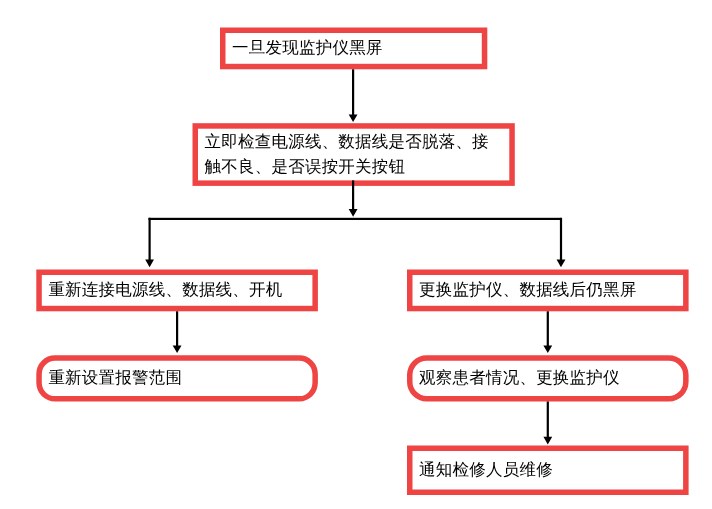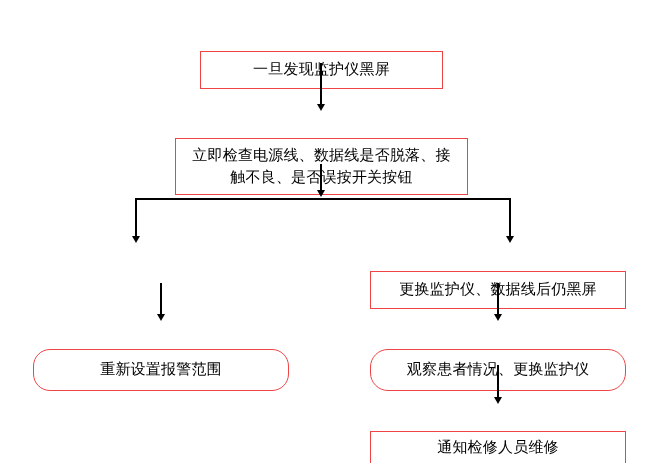--- a/index.html
+++ b/index.html
@@ -14,47 +14,46 @@
   #canvas {
     position: relative;
     width: 647px;
     height: 463px;
     background: #ffffff;
     overflow: hidden;
   }
   .node {
     position: absolute;
     box-sizing: border-box;
-    border: 1px solid #ef4444;
+    border: 5px solid #ef4444;
     background: #ffffff;
     display: flex;
     align-items: center;
     justify-content: center;
-    text-align: center;
+    text-align: left;
     color: #000000;
     font-size: 15px;
     line-height: 1.45;
     letter-spacing: 0.2px;
     padding: 0 6px;
-    margin-top: 26px;
   }
   .node .label {
     display: block;
     width: 100%;
     white-space: pre-line;
   }
 
   
   #node-start      { left: 200px; top: 25px;  width: 243px; height: 38px; }
   #node-check      { left: 175px; top: 112px; width: 293px; height: 57px; }
   #node-reconnect  { left: 33px;  top: 245px; width: 256px; height: 38px; }
   #node-stillblack { left: 370px; top: 245px; width: 256px; height: 38px; }
   #node-resetalarm { left: 33px;  top: 323px; width: 256px; height: 42px; border-radius: 17px; }
   #node-observe    { left: 370px; top: 323px; width: 256px; height: 42px; border-radius: 18px; }
-  #node-notify     { left: 370px; top: 405px; width: 256px; height: 34px; }
+  #node-notify     { left: 370px; top: 405px; width: 256px; height: 45px; }
 
   
   .vline {
     position: absolute;
     width: 0;
     border-left: 2px solid #000000;
   }
   .hline {
     position: absolute;
     height: 0;
@@ -97,20 +96,23 @@
 
   <div class="node" id="node-start">
     <span class="label">一旦发现监护仪黑屏</span>
   </div>
 
   <div class="node" id="node-check">
     <span class="label">立即检查电源线、数据线是否脱落、接
 触不良、是否误按开关按钮</span>
   </div>
 
+  <div class="node" id="node-reconnect">
+    <span class="label">重新连接电源线、数据线、开机</span>
+  </div>
 
   <div class="node" id="node-stillblack">
     <span class="label">更换监护仪、数据线后仍黑屏</span>
   </div>
 
   <div class="node" id="node-resetalarm">
     <span class="label">重新设置报警范围</span>
   </div>
 
   <div class="node" id="node-observe">

